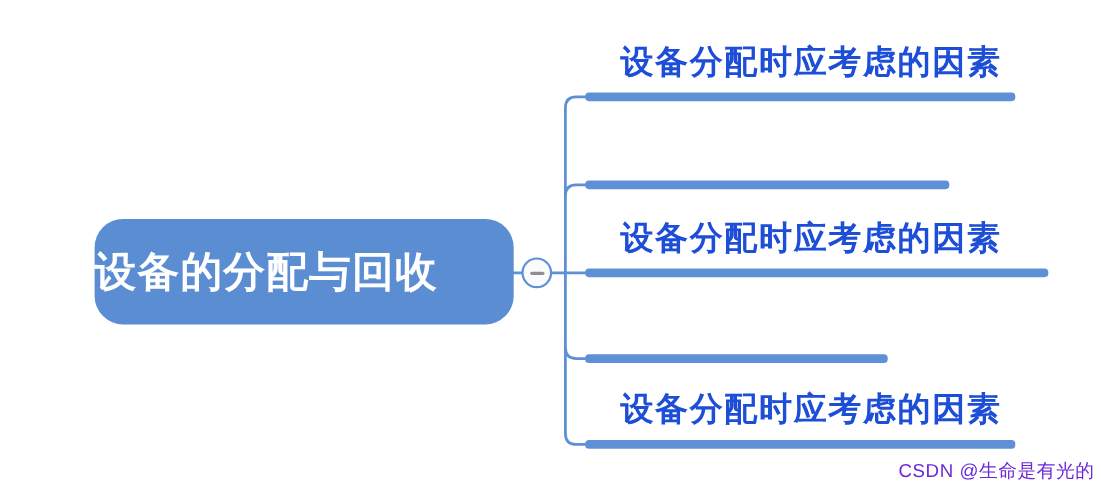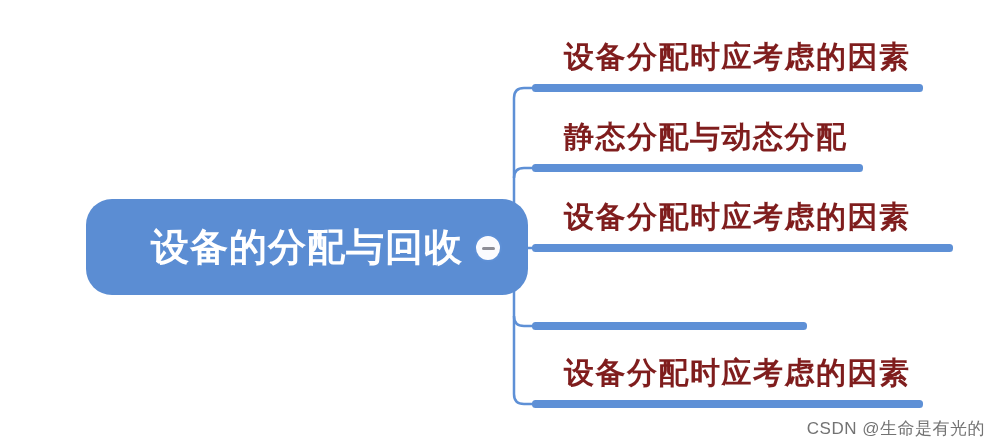--- a/index.html
+++ b/index.html
@@ -17,27 +17,27 @@
   .connectors-svg {
     position: absolute;
     left: 0; top: 0;
     width: 1001px;
     height: 446px;
   }
   .root-node {
     position: absolute;
     left: 86px;
     top: 199px;
-    width: 442px;
+    width: 381px;
     height: 96px;
     background: #5b8dd3;
     border-radius: 26px;
     display: flex;
     align-items: center;
-    justify-content: center;
+    justify-content: flex-start;
     cursor: default;
   }
   .root-node .root-label {
     color: #ffffff;
     font-size: 38px;
     font-weight: bold;
     letter-spacing: 1px;
     white-space: nowrap;
   }
   .collapse-btn {
@@ -60,35 +60,35 @@
     background: #8d8d96;
   }
   .branch-label {
     position: absolute;
     left: 564px;
     height: 34px;
     line-height: 34px;
     font-size: 30px;
     font-weight: bold;
     letter-spacing: 1.5px;
-    color: #7f1d1d;
+    color: #1d4ed8;
     white-space: nowrap;
     cursor: default;
   }
   .branch-label.b1 { top: 40px; }
   .branch-label.b2 { top: 120px; }
   .branch-label.b3 { top: 200px; }
   .branch-label.b4 { top: 278px; }
   .branch-label.b5 { top: 356px; }
   .watermark {
     position: absolute;
-    right: 16px;
+    right: 6px;
     top: 417px;
     font-size: 17px;
-    color: #737373;
+    color: #6d28d9;
     letter-spacing: 0.5px;
     white-space: nowrap;
   }
 </style>
 </head>
 <body>
 
 <div class="canvas">
 
   <svg class="connectors-svg" viewBox="0 0 1001 446" xmlns="http://www.w3.org/2000/svg">
@@ -110,19 +110,18 @@
 
   <div class="root-node">
     <span class="root-label">设备的分配与回收</span>
   </div>
 
   <div class="collapse-btn">
     <span class="minus-bar"></span>
   </div>
 
   <div class="branch-label b1">设备分配时应考虑的因素</div>
-  <div class="branch-label b2">静态分配与动态分配</div>
   <div class="branch-label b3">设备分配时应考虑的因素</div>
   <div class="branch-label b5">设备分配时应考虑的因素</div>
 
   <div class="watermark">CSDN @生命是有光的</div>
 
 </div>
 
 </body></html>

